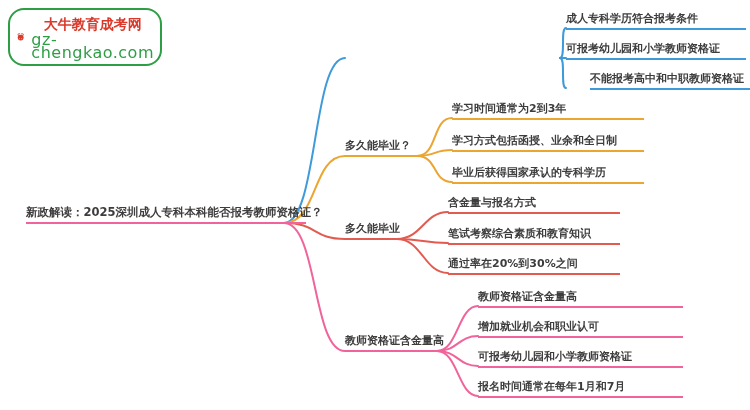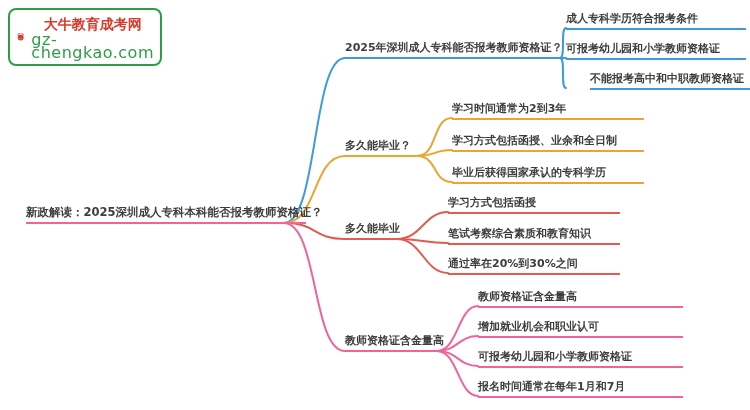--- a/index.html
+++ b/index.html
@@ -8,21 +8,21 @@
   .links{position:absolute;left:0;top:0;width:750px;height:410px;}
   .node{position:absolute;height:18px;line-height:17px;text-align:left;
         font-size:11px;font-weight:bold;color:#3d3d3d;white-space:nowrap;
         border-bottom:2px solid #999;}
   .root{border-color:#f0649b;font-size:11.5px;}
   .b0{border-color:#3f9ad9;}
   .b1{border-color:#eba531;}
   .b2{border-color:#e25b50;}
   .b3{border-color:#f0649b;}
   .logo{position:absolute;left:8px;top:8px;width:138px;height:48px;
-        border:2px solid #2e9e45;border-radius:8px;background:#fff;
+        border:2px solid #2e9e45;border-radius:16px;background:#fff;
         display:flex;align-items:center;gap:6px;padding:3px 6px;box-sizing:content-box;}
   .logo-text{display:flex;flex-direction:column;align-items:center;flex:1;}
   .logo-title{color:#d93a2b;font-weight:bold;font-size:14px;line-height:18px;white-space:nowrap;}
   .logo-url{color:#2e9e45;font-size:16px;line-height:13px;letter-spacing:0.5px;}
 </style>
 </head>
 <body>
 
 <div class="stage">
 
@@ -63,32 +63,31 @@
       <circle cx="19.5" cy="22" r="1.6" fill="#fff"></circle>
     </svg>
     <div class="logo-text">
       <div class="logo-title">大牛教育成考网</div>
       <div class="logo-url">gz-chengkao.com</div>
     </div>
   </div>
 
   <div class="node root" style="left:4px;top:204px;width:280px;margin-left:22px;">新政解读：2025深圳成人专科本科能否报考教师资格证？</div>
 
-  <div class="node b0" style="left:345px;top:39px;width:215px;">2025年深圳成人专科能否报考教师资格证？</div>
   <div class="node b0" style="left:566px;top:10px;width:180px;">成人专科学历符合报考条件</div>
   <div class="node b0" style="left:566px;top:40px;width:180px;">可报考幼儿园和小学教师资格证</div>
   <div class="node b0" style="left:590px;top:70px;width:180px;">不能报考高中和中职教师资格证</div>
 
   <div class="node b1" style="left:345px;top:137px;width:72px;">多久能毕业？</div>
   <div class="node b1" style="left:452px;top:100px;width:192px;">学习时间通常为2到3年</div>
   <div class="node b1" style="left:452px;top:132px;width:192px;">学习方式包括函授、业余和全日制</div>
   <div class="node b1" style="left:452px;top:164px;width:192px;">毕业后获得国家承认的专科学历</div>
 
   <div class="node b2" style="left:345px;top:220px;width:52px;">多久能毕业</div>
-  <div class="node b2" style="left:448px;top:194px;width:172px;">学习方式包括函授</div>
+  <div class="node b2" style="left:448px;top:194px;width:172px;">含金量与报名方式</div>
   <div class="node b2" style="left:448px;top:225px;width:172px;">笔试考察综合素质和教育知识</div>
   <div class="node b2" style="left:448px;top:255px;width:172px;">通过率在20%到30%之间</div>
 
   <div class="node b3" style="left:345px;top:332px;width:92px;">教师资格证含金量高</div>
   <div class="node b3" style="left:478px;top:318px;width:205px;">增加就业机会和职业认可</div>
   <div class="node b3" style="left:478px;top:288px;width:205px;">教师资格证含金量高</div>
   <div class="node b3" style="left:478px;top:348px;width:205px;">可报考幼儿园和小学教师资格证</div>
   <div class="node b3" style="left:478px;top:378px;width:205px;">报名时间通常在每年1月和7月</div>
 
 </div>

